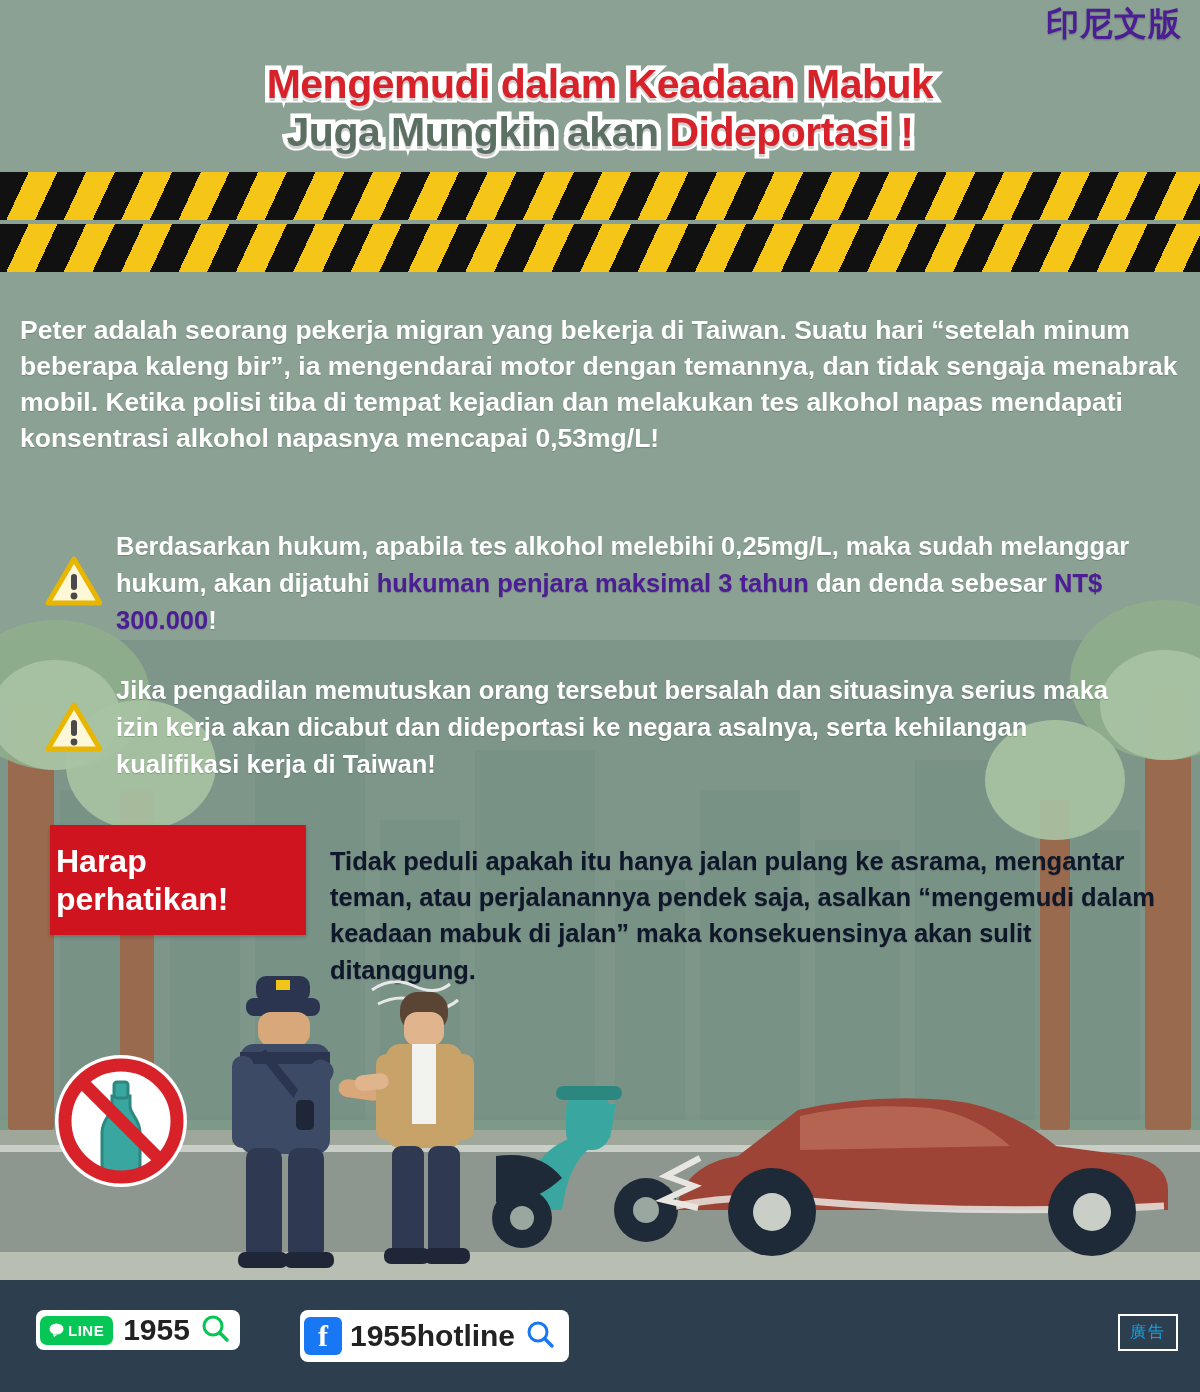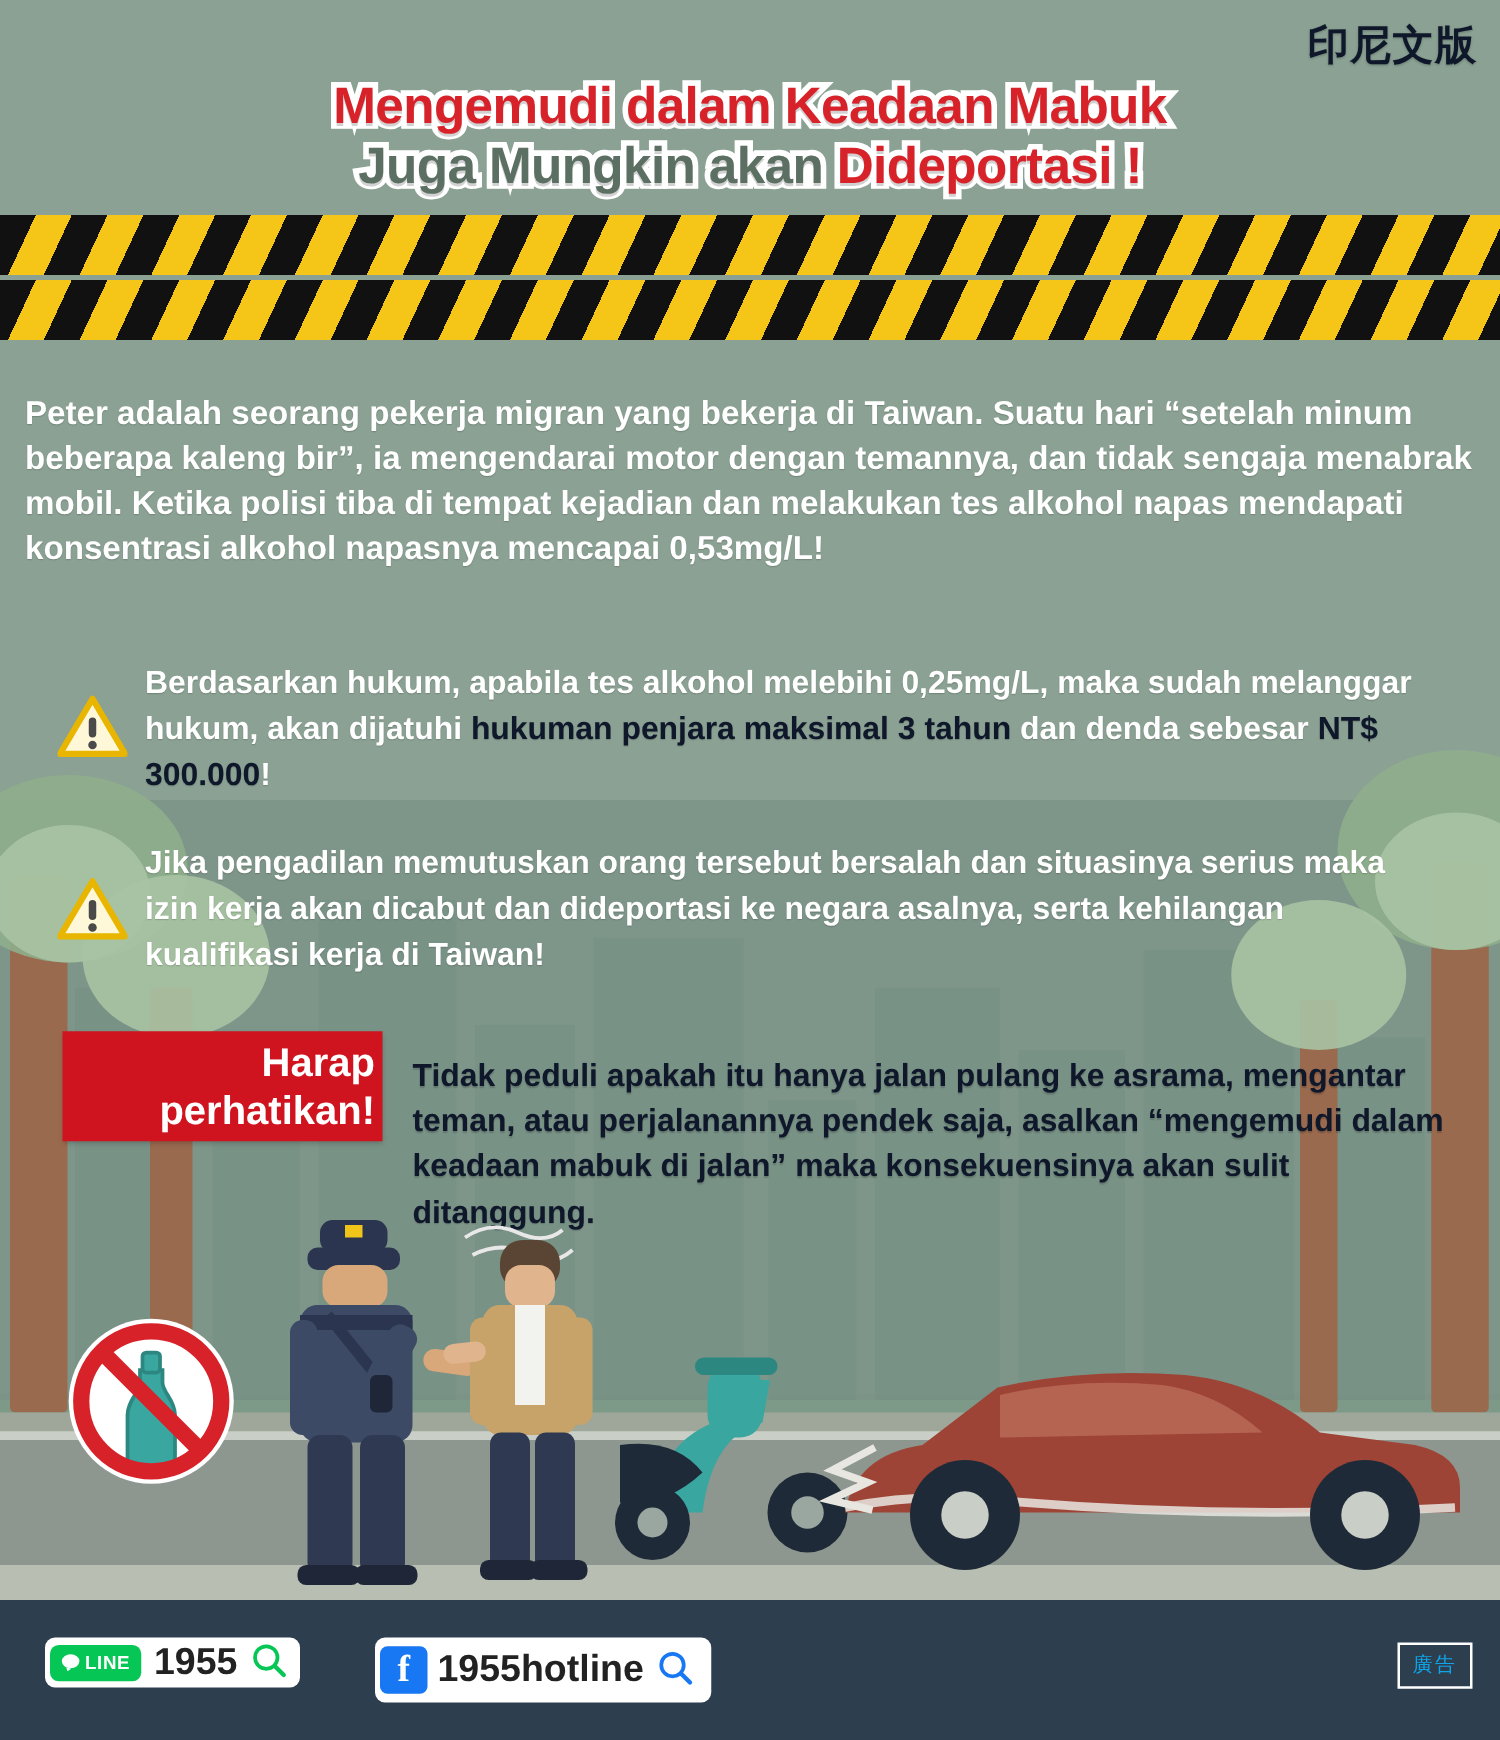--- a/index.html
+++ b/index.html
@@ -31,22 +31,22 @@
     position:absolute; left:0; width:1200px; height:48px;
     background:repeating-linear-gradient(115deg,
       #111 0px, #111 26px,
       #f5c518 26px, #f5c518 52px);
   }
   .tape.t1 { top:172px; }
   .tape.t2 { top:224px; }
 
   
   .lang {
-    position:absolute; right:18px; top:14px;
-    font-size:33px; font-weight:bold; color:#0f172a;
+    position:absolute; right:18px; top:2px;
+    font-size:33px; font-weight:bold; color:#4c1d95;
     letter-spacing:1px; font-family:"DejaVu Sans", sans-serif;
     text-shadow:0 1px 2px rgba(0,0,0,.25);
   }
   .titlewrap { position:absolute; left:0; top:62px; width:1200px; text-align:center; z-index:5; }
   .tline { font-size:41px; font-weight:bold; line-height:1.08; letter-spacing:-.5px; white-space:nowrap; }
   .tline .red {
     color:#d8222a;
     -webkit-text-stroke:9px #ffffff;
     paint-order: stroke fill;
     text-shadow:0 3px 0 rgba(0,0,0,.18);
@@ -61,32 +61,32 @@
   .tline.l2 { margin-bottom:4px; }
 
   
   .intro {
     position:absolute; left:20px; top:312px; width:1160px;
     color:#ffffff; font-size:26.5px; line-height:1.36; font-weight:600;
     text-shadow:0 1px 1px rgba(0,0,0,.18);
   }
   .note { position:absolute; display:flex; align-items:flex-start; gap:14px; width:1100px; left:46px; }
   .note .txt { color:#ffffff; font-size:25.5px; line-height:1.45; font-weight:600; text-shadow:0 1px 1px rgba(0,0,0,.18); }
-  .note .txt .hl { color:#0f172a; font-weight:bold; }
+  .note .txt .hl { color:#4c1d95; font-weight:bold; }
   .note1 { top:528px; }
   .note2 { top:672px; }
 
   .warn-ico { flex:0 0 auto; margin-top:28px; }
   .warn-ico.w2 { margin-top:30px; }
 
   
   .harap {
-    position:absolute; left:50px; top:825px; width:256px; height:88px;
+    position:absolute; left:50px; top:825px; width:256px; height:110px;
     background:#cf1420; display:flex; align-items:center; justify-content:center;
-    text-align:right; color:#ffffff; font-size:32px; font-weight:bold; line-height:1.2;
+    text-align:left; color:#ffffff; font-size:32px; font-weight:bold; line-height:1.2;
     box-shadow:0 2px 4px rgba(0,0,0,.2);
   }
   .harap-txt { padding:0 6px; }
 
   .closing {
     position:absolute; left:330px; top:843px; width:830px;
     color:#0f172a; font-size:25.5px; line-height:1.42; font-weight:600;
     text-shadow:0 1px 1px rgba(0,0,0,.18);
   }
 

